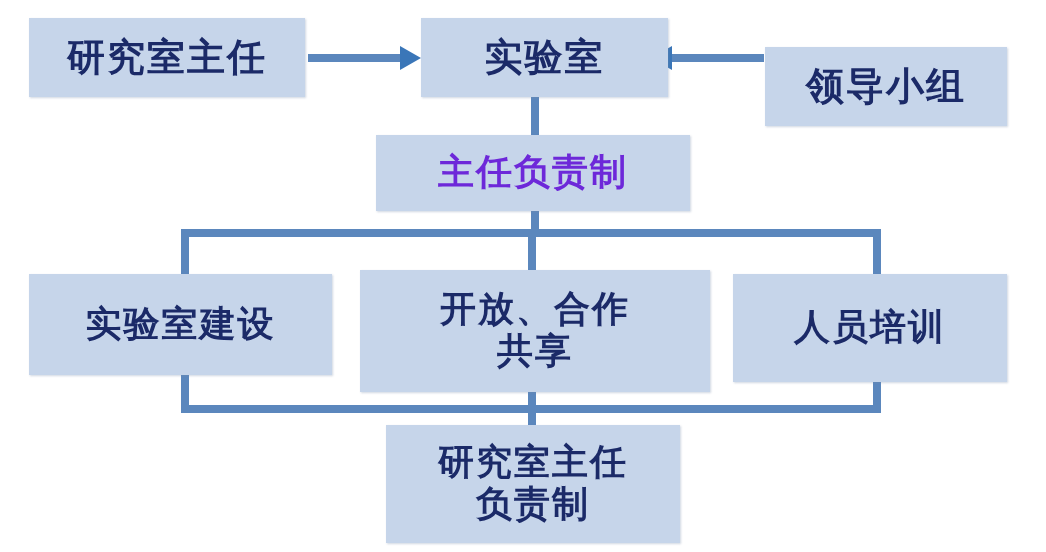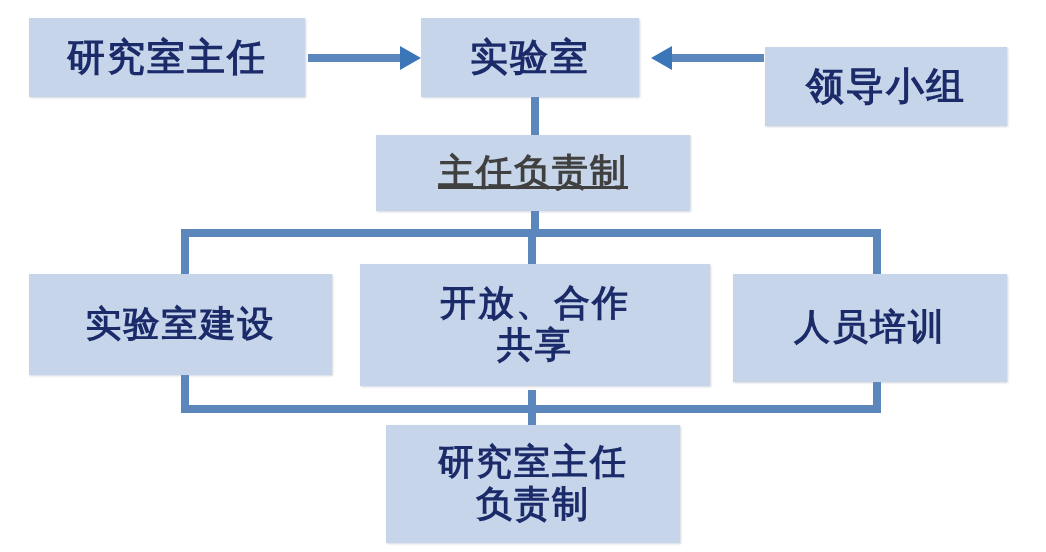--- a/index.html
+++ b/index.html
@@ -32,30 +32,29 @@
     line-height: 1.16;
     box-shadow: 1px 1px 2px rgba(120,140,170,0.35);
     z-index: 3;
   }
   .node-label {
     display: block;
     width: 100%;
     white-space: pre-line;
   }
   .node.accent .node-label {
-    color: #404040;
-    text-decoration: underline;
+    color: #6d28d9;
   }
   
   #node-academic-committee { left: 29px;  top: 18px;  width: 276px; height: 79px;  font-size: 38px; }
-  #node-laboratory        { left: 421px; top: 18px;  width: 218px; height: 79px;  font-size: 38px; }
+  #node-laboratory        { left: 421px; top: 18px;  width: 247px; height: 79px;  font-size: 38px; }
   #node-leadership-group  { left: 765px; top: 18px;  width: 242px; height: 79px;  font-size: 38px; margin-top: 29px; }
   #node-director-system   { left: 376px; top: 135px; width: 314px; height: 76px;  font-size: 36px; }
   #node-lab-construction  { left: 29px;  top: 274px; width: 303px; height: 101px; font-size: 36px; }
-  #node-open-cooperation  { left: 360px; top: 264px; width: 350px; height: 122px; font-size: 36px; }
+  #node-open-cooperation  { left: 360px; top: 270px; width: 350px; height: 122px; font-size: 36px; }
   #node-staff-training    { left: 733px; top: 274px; width: 274px; height: 108px; font-size: 36px; align-items: center; }
   #node-lab-head-system   { left: 386px; top: 425px; width: 294px; height: 118px; font-size: 36px; }
 
   
   .conn {
     position: absolute;
     background: #5b87bd;
     z-index: 1;
   }
   .conn-v { width: 8px; }

